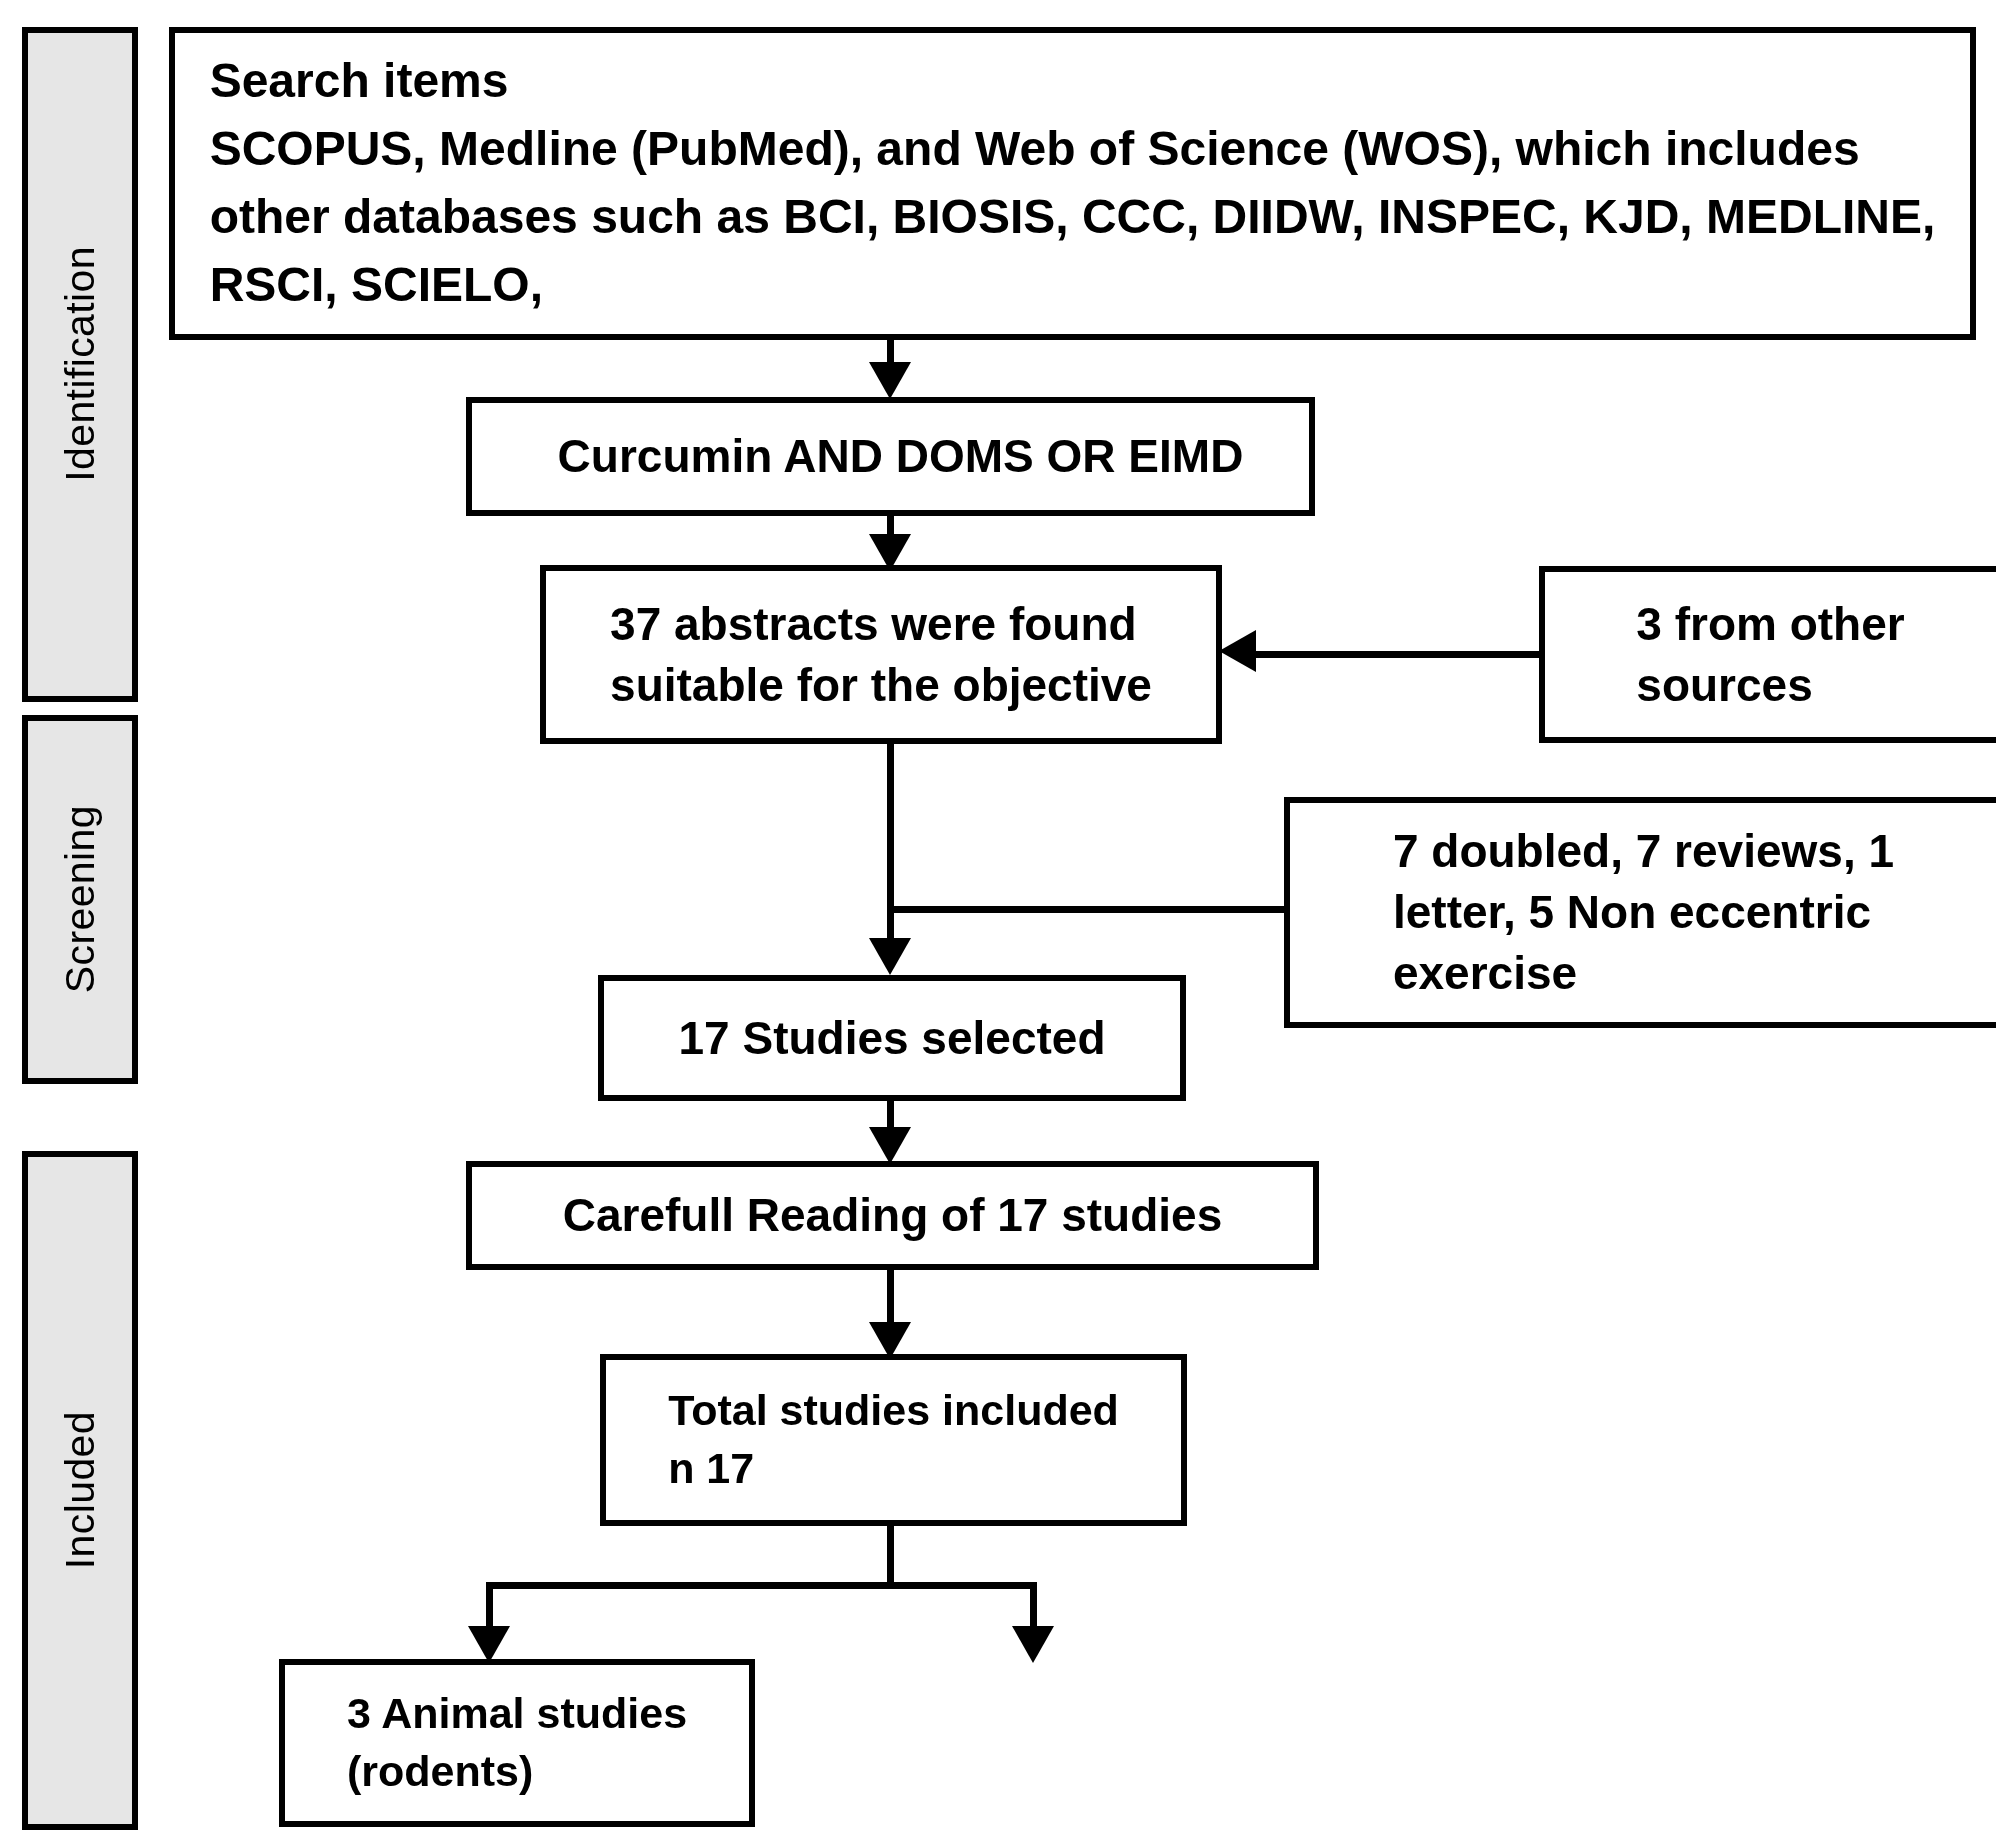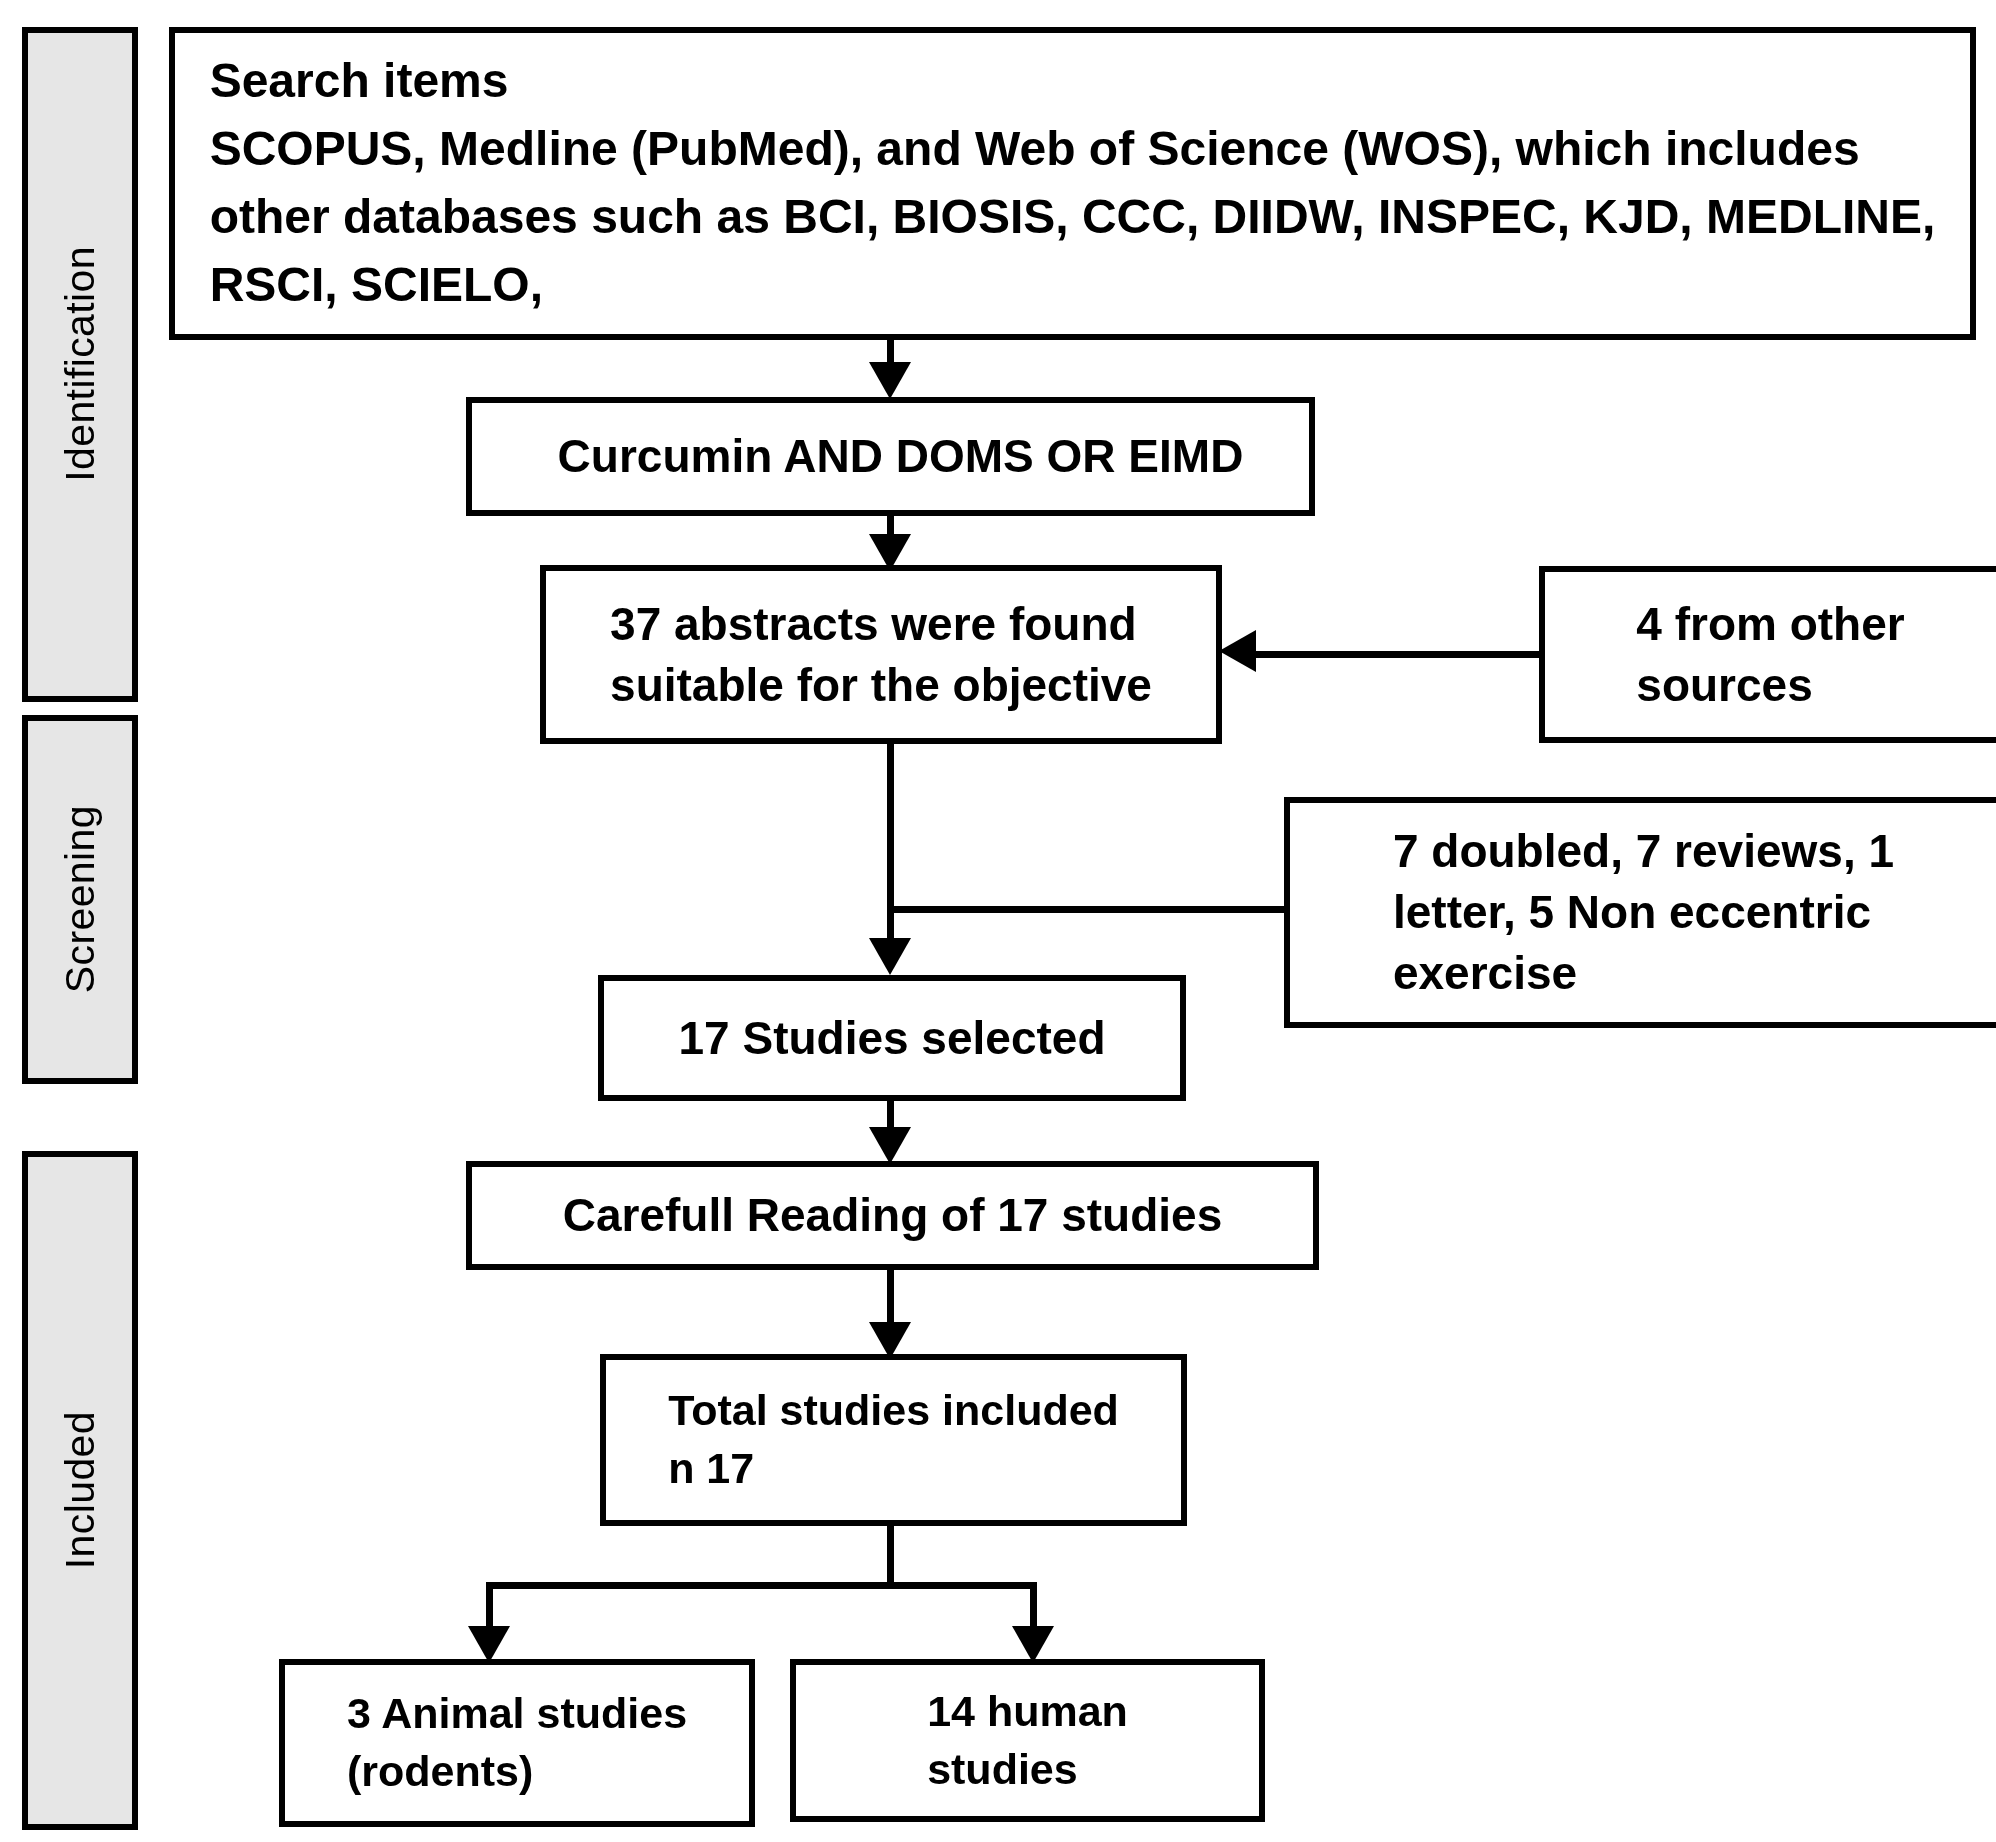--- a/index.html
+++ b/index.html
@@ -142,21 +142,21 @@
   <div class="node" style="left:466px; top:397px; width:849px; height:119px;padding-left:20px;">
     <span class="node-text">Curcumin AND DOMS OR EIMD</span>
   </div>
 
   <div class="node" style="left:540px; top:565px; width:682px; height:179px;">
     <span class="node-text">37  abstracts were found
 suitable for the objective</span>
   </div>
 
   <div class="node" style="left:1539px; top:566px; width:463px; height:177px;">
-    <span class="node-text">4 from other
+    <span class="node-text">3 from other
 sources</span>
   </div>
 
   <div class="node" style="left:1284px; top:797px; width:719px; height:231px;">
     <span class="node-text">7 doubled, 7 reviews, 1
 letter, 5 Non eccentric
 exercise</span>
   </div>
 
   <div class="node" style="left:598px; top:975px; width:588px; height:126px;">
@@ -170,19 +170,15 @@
   <div class="node sm" style="left:600px; top:1354px; width:587px; height:172px;">
     <span class="node-text">Total studies included
 n 17</span>
   </div>
 
   <div class="node sm" style="left:251px; top:1659px; width:476px; height:168px;margin-left:28px;">
     <span class="node-text">3 Animal studies
 (rodents)</span>
   </div>
 
-  <div class="node sm" style="left:790px; top:1659px; width:475px; height:163px;">
-    <span class="node-text">14 human
-studies</span>
-  </div>
 
 </div>
 
 
 </body></html>

